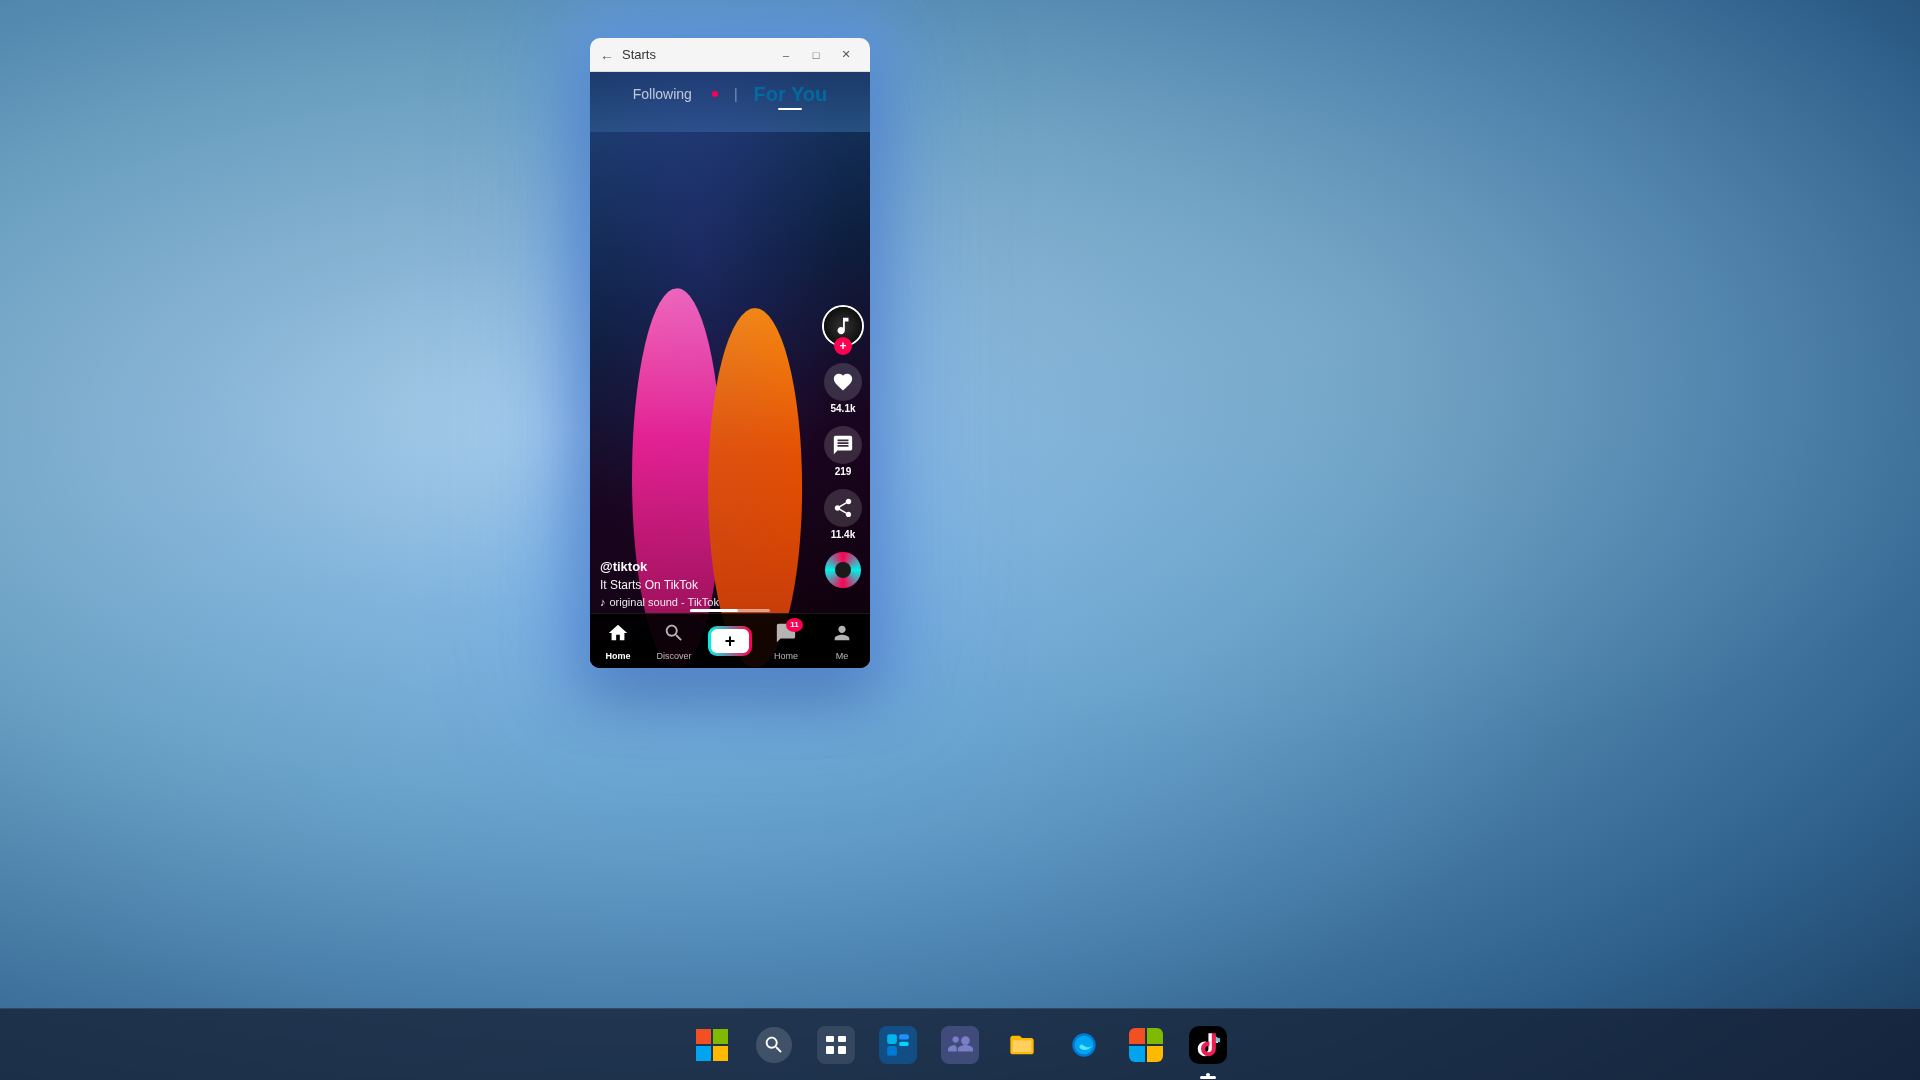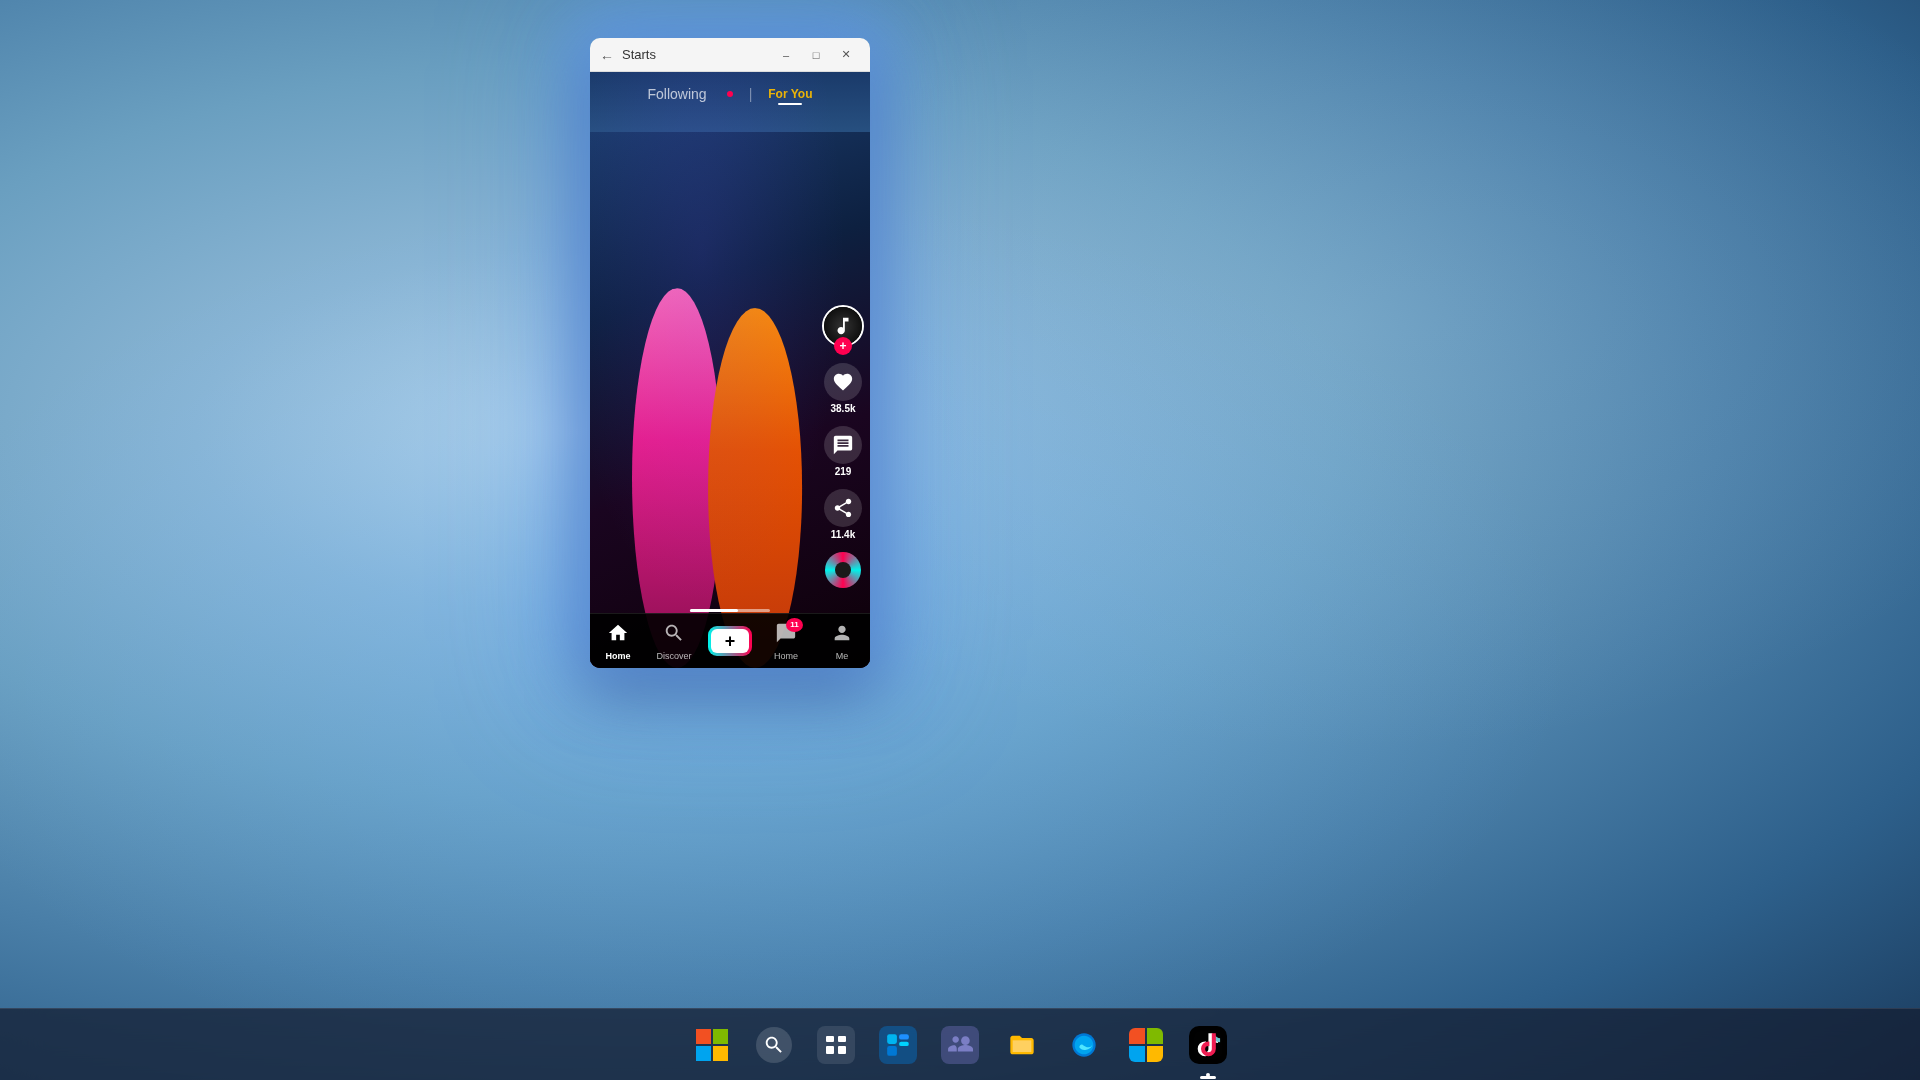--- a/index.html
+++ b/index.html
@@ -213,22 +213,22 @@
       border-radius: 50%;
       display: inline-block;
     }
 
     .nav-divider {
       color: rgba(255,255,255,0.4);
       font-size: 14px;
     }
 
     .nav-foryou {
-      color: #eab308;
-      font-size: 12px;
+      color: #0369a1;
+      font-size: 20px;
       font-weight: 700;
       cursor: pointer;
       position: relative;
     }
 
     .nav-foryou::after {
       content: '';
       position: absolute;
       bottom: -4px;
       left: 50%;
@@ -554,21 +554,21 @@
           <div class="follow-btn">+</div>
         </div>
       </div>
 
       <div class="action-item">
         <div class="action-icon">
           <svg width="22" height="22" viewBox="0 0 24 24" fill="white">
             <path d="M12 21.35l-1.45-1.32C5.4 15.36 2 12.28 2 8.5 2 5.42 4.42 3 7.5 3c1.74 0 3.41.81 4.5 2.09C13.09 3.81 14.76 3 16.5 3 19.58 3 22 5.42 22 8.5c0 3.78-3.4 6.86-8.55 11.54L12 21.35z"></path>
           </svg>
         </div>
-        <span class="action-count">38.5k</span>
+        <span class="action-count">54.1k</span>
       </div>
 
       <div class="action-item">
         <div class="action-icon">
           <svg width="22" height="22" viewBox="0 0 24 24" fill="white">
             <path d="M20 2H4c-1.1 0-2 .9-2 2v18l4-4h14c1.1 0 2-.9 2-2V4c0-1.1-.9-2-2-2zm-2 12H6v-2h12v2zm0-3H6V9h12v2zm0-3H6V6h12v2z"></path>
           </svg>
         </div>
         <span class="action-count">219</span>
       </div>
@@ -582,20 +582,28 @@
         <span class="action-count">11.4k</span>
       </div>
 
       <div class="action-item">
         <div class="music-disc">
           <div class="music-disc-inner"></div>
         </div>
       </div>
     </div>
 
+    <div class="bottom-info">
+      <div class="creator-name">@tiktok</div>
+      <div class="video-desc">It Starts On TikTok</div>
+      <div class="music-info">
+        <span class="music-note">♪</span>
+        <span>original sound - TikTok</span>
+      </div>
+    </div>
 
     <div class="progress-bar-container">
       <div style="width:60%;height:100%;background:white;border-radius:2px;"></div>
     </div>
 
     <div class="bottom-nav">
 
       <div class="bottom-nav-item active">
         <div class="bottom-nav-icon">
           <svg width="22" height="22" viewBox="0 0 24 24" fill="white">

